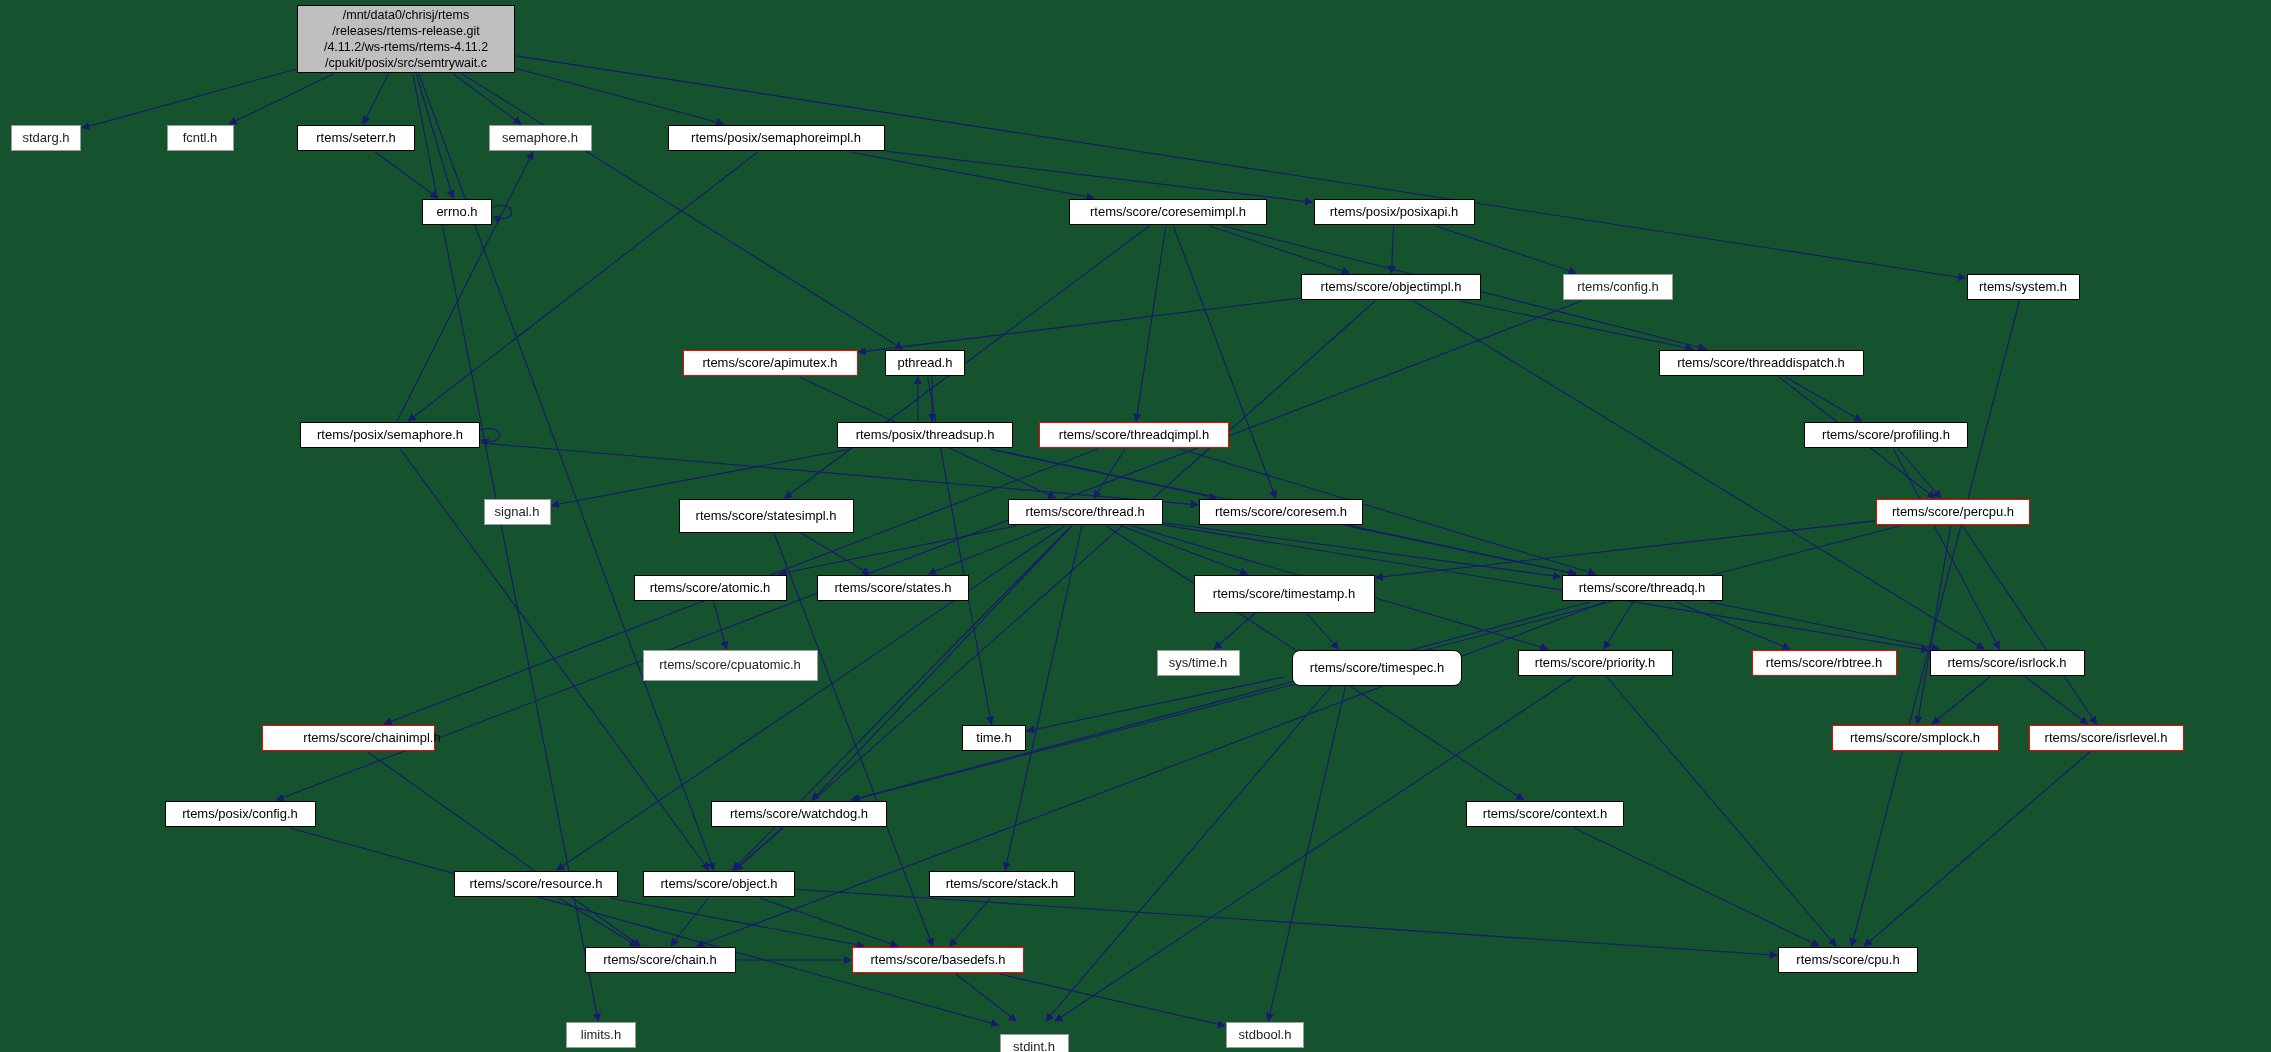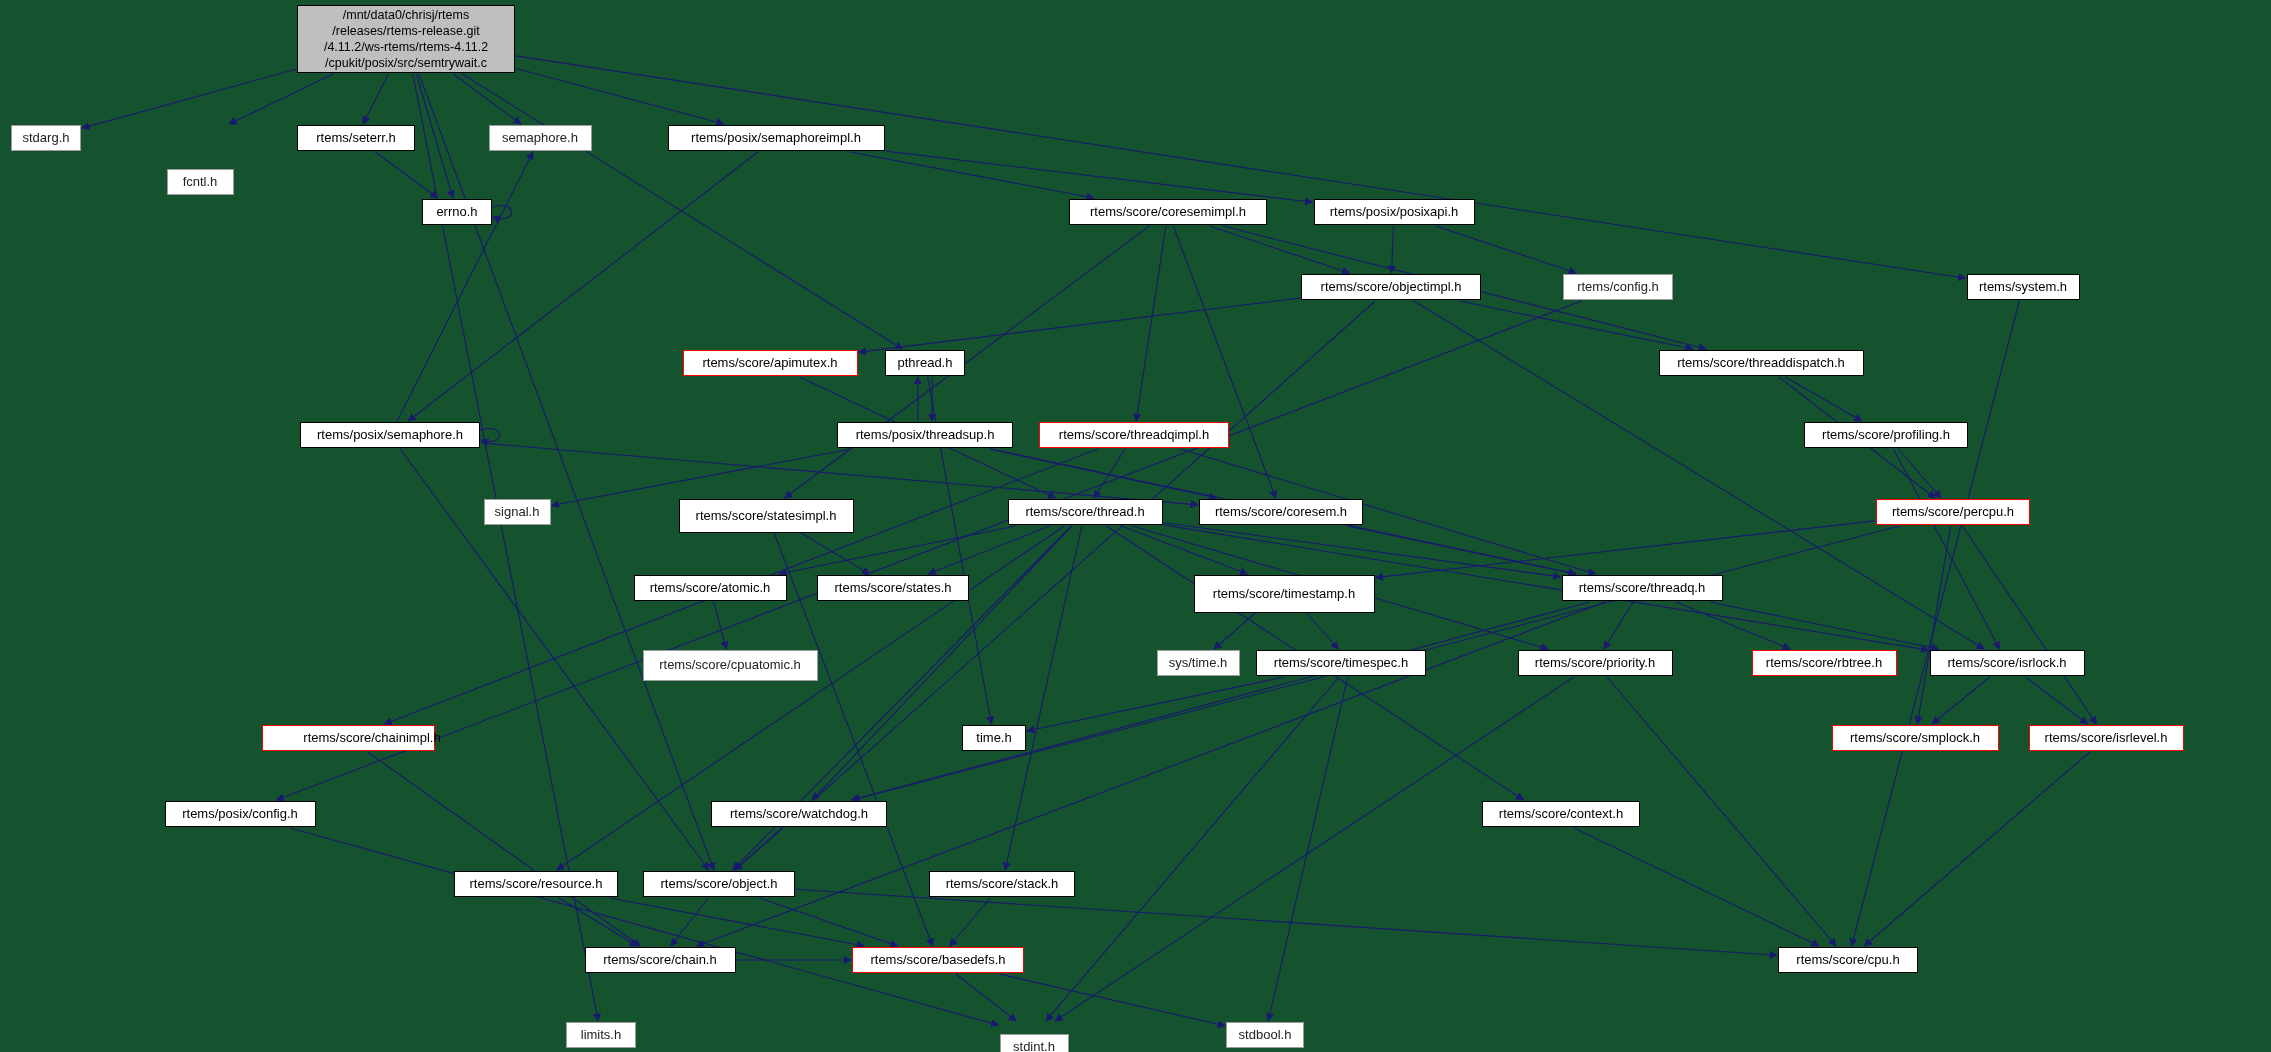--- a/index.html
+++ b/index.html
@@ -125,21 +125,21 @@
   <div id="nodes-layer">
       <div class="node root" style="left: 297px; top: 5px; width: 218px; height: 68px;">
         <div>/mnt/data0/chrisj/rtems</div>
         <div>/releases/rtems-release.git</div>
         <div>/4.11.2/ws-rtems/rtems-4.11.2</div>
         <div>/cpukit/posix/src/semtrywait.c</div>
       </div>
       <div class="node ext" style="left: 11px; top: 125px; width: 70px; height: 26px;">
         <div>stdarg.h</div>
       </div>
-      <div class="node ext" style="left: 166.5px; top: 125px; width: 67px; height: 26px; margin-top: 44px;">
+      <div class="node ext" style="left: 166.5px; top: 125px; width: 67px; height: 26px;">
         <div>fcntl.h</div>
       </div>
       <div class="node normal" style="left: 297px; top: 125px; width: 118px; height: 26px;">
         <div>rtems/seterr.h</div>
       </div>
       <div class="node ext" style="left: 488.5px; top: 125px; width: 103px; height: 26px;">
         <div>semaphore.h</div>
       </div>
       <div class="node normal" style="left: 667.5px; top: 125px; width: 217px; height: 26px;">
         <div>rtems/posix/semaphoreimpl.h</div>
@@ -209,21 +209,21 @@
       </div>
       <div class="node normal" style="left: 1561.5px; top: 575px; width: 161px; height: 26px;">
         <div>rtems/score/threadq.h</div>
       </div>
       <div class="node ext" style="left: 642.5px; top: 650px; width: 175px; height: 31px;">
         <div>rtems/score/cpuatomic.h</div>
       </div>
       <div class="node ext" style="left: 1156.5px; top: 650px; width: 83px; height: 26px;">
         <div>sys/time.h</div>
       </div>
-      <div class="node normal" style="left: 1256px; top: 650px; width: 170px; height: 26px;">
+      <div class="node normal" style="left: 1292px; top: 650px; width: 170px; height: 36px; border-radius: 8px;">
         <div>rtems/score/timespec.h</div>
       </div>
       <div class="node normal" style="left: 1517.5px; top: 650px; width: 155px; height: 26px;">
         <div>rtems/score/priority.h</div>
       </div>
       <div class="node red" style="left: 1751.5px; top: 650px; width: 145px; height: 26px;">
         <div>rtems/score/rbtree.h</div>
       </div>
       <div class="node normal" style="left: 1929.5px; top: 650px; width: 155px; height: 26px; text-align: center;">
         <div>rtems/score/isrlock.h</div>
@@ -239,21 +239,21 @@
       </div>
       <div class="node red" style="left: 2028.5px; top: 725px; width: 155px; height: 26px;">
         <div>rtems/score/isrlevel.h</div>
       </div>
       <div class="node normal" style="left: 164.5px; top: 801px; width: 151px; height: 26px;">
         <div>rtems/posix/config.h</div>
       </div>
       <div class="node normal" style="left: 711px; top: 801px; width: 176px; height: 26px;">
         <div>rtems/score/watchdog.h</div>
       </div>
-      <div class="node normal" style="left: 1466px; top: 801px; width: 158px; height: 26px; margin-left: 16px;">
+      <div class="node normal" style="left: 1466px; top: 801px; width: 158px; height: 26px;">
         <div>rtems/score/context.h</div>
       </div>
       <div class="node normal" style="left: 454px; top: 871px; width: 164px; height: 26px;">
         <div>rtems/score/resource.h</div>
       </div>
       <div class="node normal" style="left: 643px; top: 871px; width: 152px; height: 26px;">
         <div>rtems/score/object.h</div>
       </div>
       <div class="node normal" style="left: 929px; top: 871px; width: 146px; height: 26px;">
         <div>rtems/score/stack.h</div>

